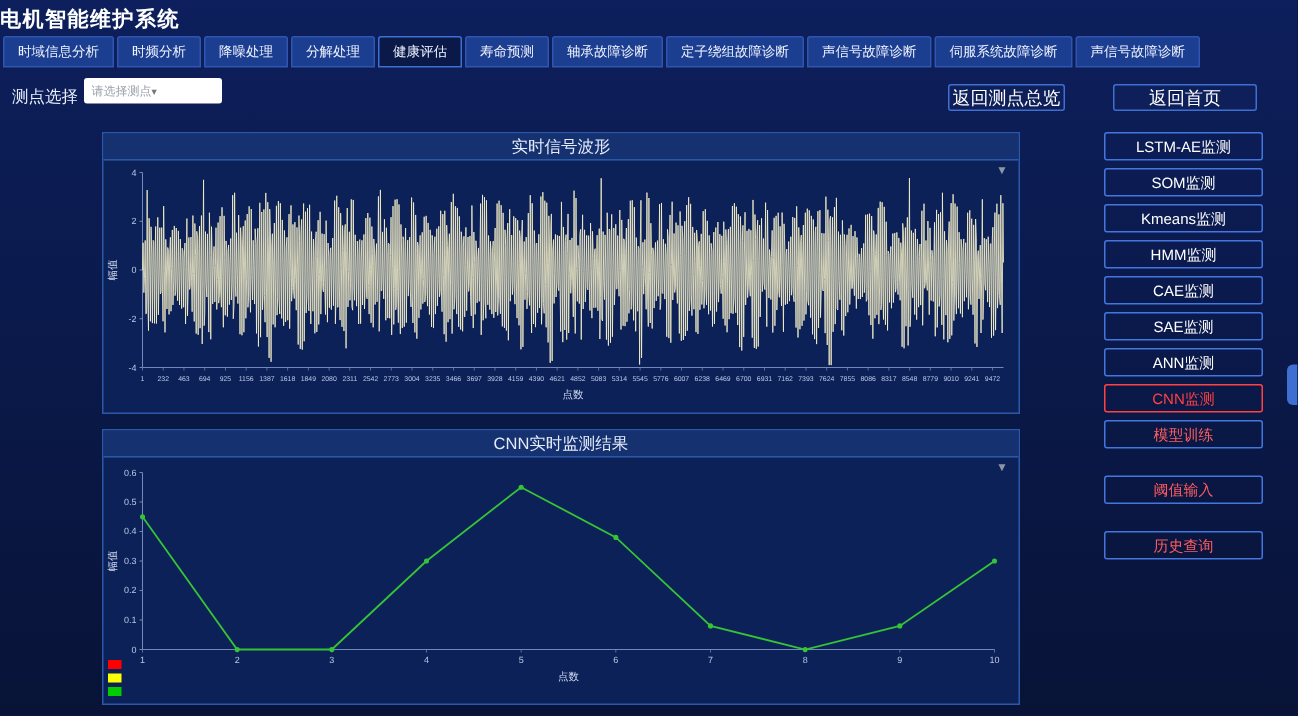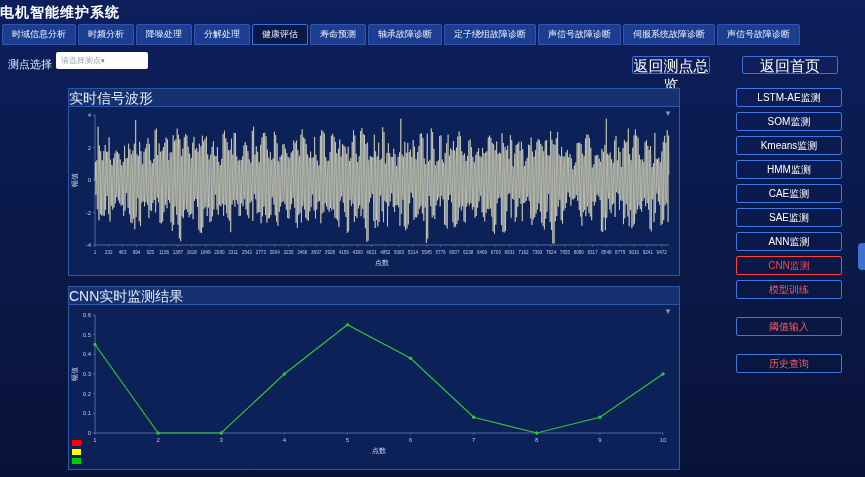--- a/index.html
+++ b/index.html
@@ -15,30 +15,30 @@
   .tab{background:#1c3e90;border:1px solid #2f55b0;padding:3px 9px;font-size:9px;
     white-space:nowrap;color:#eef3ff;cursor:pointer;border-radius:2px 2px 0 0}
   .tab.active{background:#0b1948;border:1px solid #3f6fd1}
   
   .pt-label{position:absolute;left:8px;top:57px;font-size:11px;color:#e8eefc}
   .pt-select{position:absolute;left:56px;top:52px;width:92px;height:17px;background:#ffffff;
     border-radius:2px;display:flex;align-items:center;justify-content:flex-start;
     padding:0 5px;font-size:8px;color:#9aa0aa;cursor:pointer}
   .caret{color:#777;font-size:7px}
   .blue-btn{position:absolute;top:56px;height:18px;background:rgba(20,40,100,.25);
-    border:1px solid #3f6fd1;color:#fff;font-size:15px;border-radius:2px;cursor:pointer;
+    border:1px solid #3f6fd1;color:#fff;font-size:12px;border-radius:2px;cursor:pointer;
     font-family:Liberation Mono, monospace}
   #btn-overview{left:632px;width:78px}
   #btn-home{left:742px;width:96px}
   
   .panel{position:absolute;left:68px;width:612px;background:#0c2158;border:1px solid #2b59aa}
   #panel-wave{top:88px;height:188px}
   #panel-cnn{top:286px;height:184px}
-  .panel-header{height:18px;background:#16316f;border-bottom:1px solid #2b59aa;text-align:left;
-    font-size:14px;line-height:18px;color:#e4ecfc}
+  .panel-header{height:18px;background:#16316f;border-bottom:1px solid #2b59aa;text-align:center;
+    font-size:11px;line-height:18px;color:#e4ecfc}
   .chart-body{position:relative}
   .toolbox{position:absolute;top:3px;right:7px;color:#8d96a8;font-size:8px;cursor:pointer;line-height:8px}
   
   .side-panel{position:absolute;left:736px;top:88px;width:106px}
   .side-btn{display:block;width:100%;height:19px;margin-bottom:5px;background:transparent;
     border:1px solid #4377dd;border-radius:2px;color:#fff;font-size:10px;cursor:pointer;
     font-family:inherit}
   .side-btn.active-red{color:#ff4242;border-color:#ff4242}
   .action-group{}
   .action-group .side-btn{margin-bottom:18px;color:#ff5c5c}

